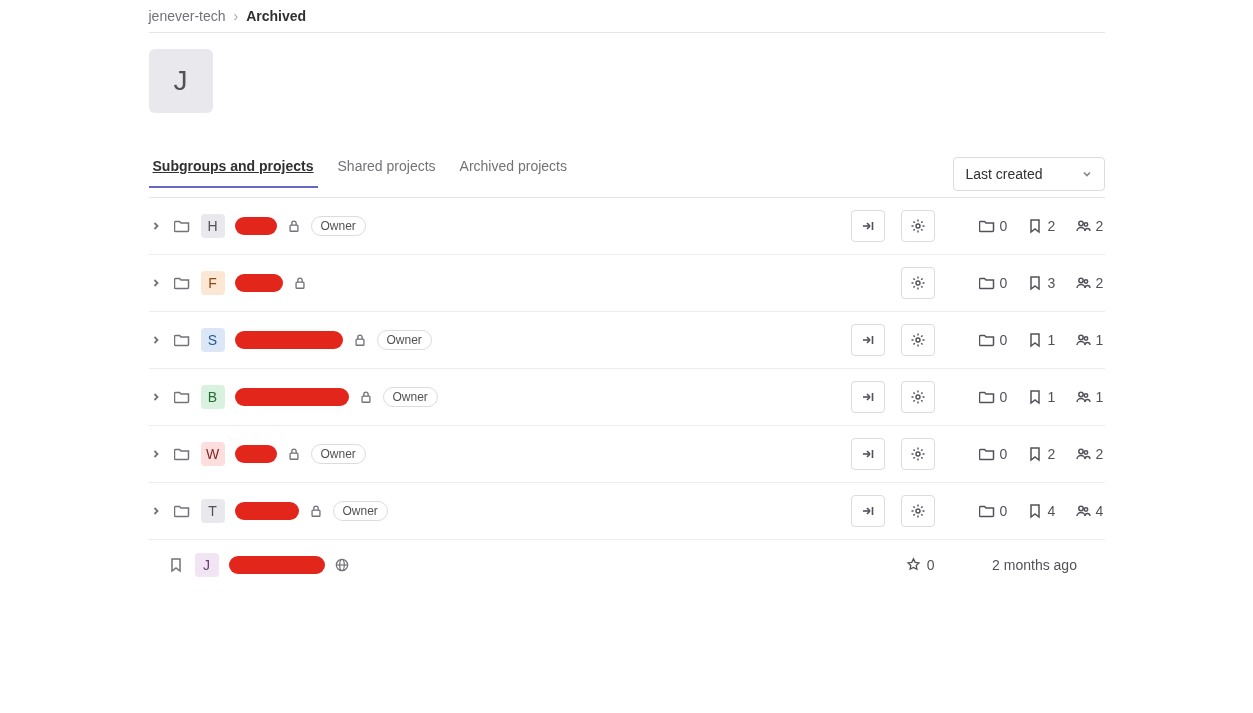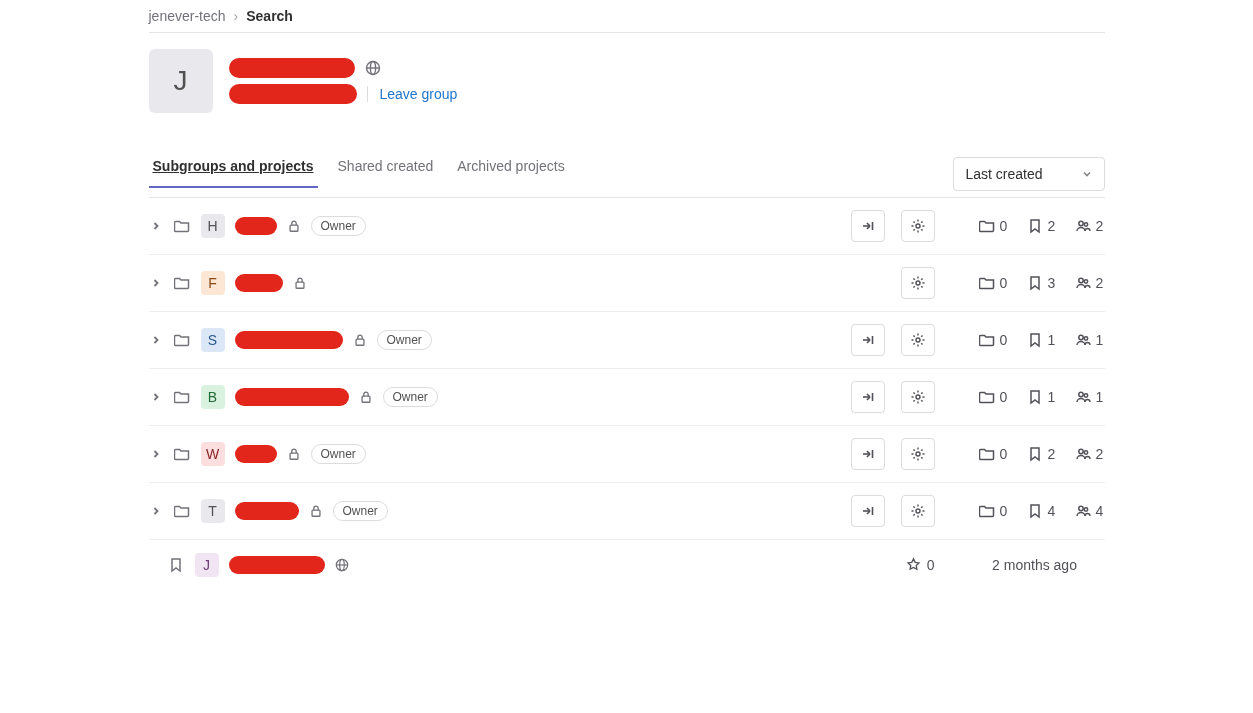--- a/index.html
+++ b/index.html
@@ -59,49 +59,33 @@
     
     svg { display: block; }
   </style>
 </head>
 <body>
 
 <div class="container">
   <nav class="breadcrumb">
     <a href="#">jenever-tech</a>
     <span class="sep">›</span>
-    <span class="current">Search</span>
+    <span class="current">Archived</span>
   </nav>
 
   <hr class="divider">
 
   <div class="group-header">
     <div class="group-avatar">J</div>
-    <div class="group-info">
-      <div class="group-title-row">
-        <div class="redacted-bar" style="width:126px;"></div>
-        <span class="globe-ic">
-          <svg width="16" height="16" viewBox="0 0 16 16" fill="none" stroke="currentColor" stroke-width="1.4">
-              <circle cx="8" cy="8" r="6.5"></circle>
-              <ellipse cx="8" cy="8" rx="2.6" ry="6.5"></ellipse>
-              <line x1="1.5" y1="8" x2="14.5" y2="8"></line>
-            </svg>
-        </span>
-      </div>
-      <div class="group-sub-row">
-        <div class="redacted-bar" style="width:128px;"></div>
-        <a href="#" class="leave-link">Leave group</a>
-      </div>
-    </div>
   </div>
 
   <div class="tabs-row">
     <div class="tabs">
       <a class="tab active">Subgroups and projects</a>
-      <a class="tab">Shared created</a>
+      <a class="tab">Shared projects</a>
       <a class="tab">Archived projects</a>
     </div>
     <div class="tabs-controls">
       <div class="sort-select">
         <span>Last created</span>
         <span class="chev">
           <svg width="10" height="10" viewBox="0 0 10 10" fill="none" stroke="currentColor" stroke-width="1.6">
               <path d="M2 3.5l3 3 3-3"></path>
             </svg>
         </span>

